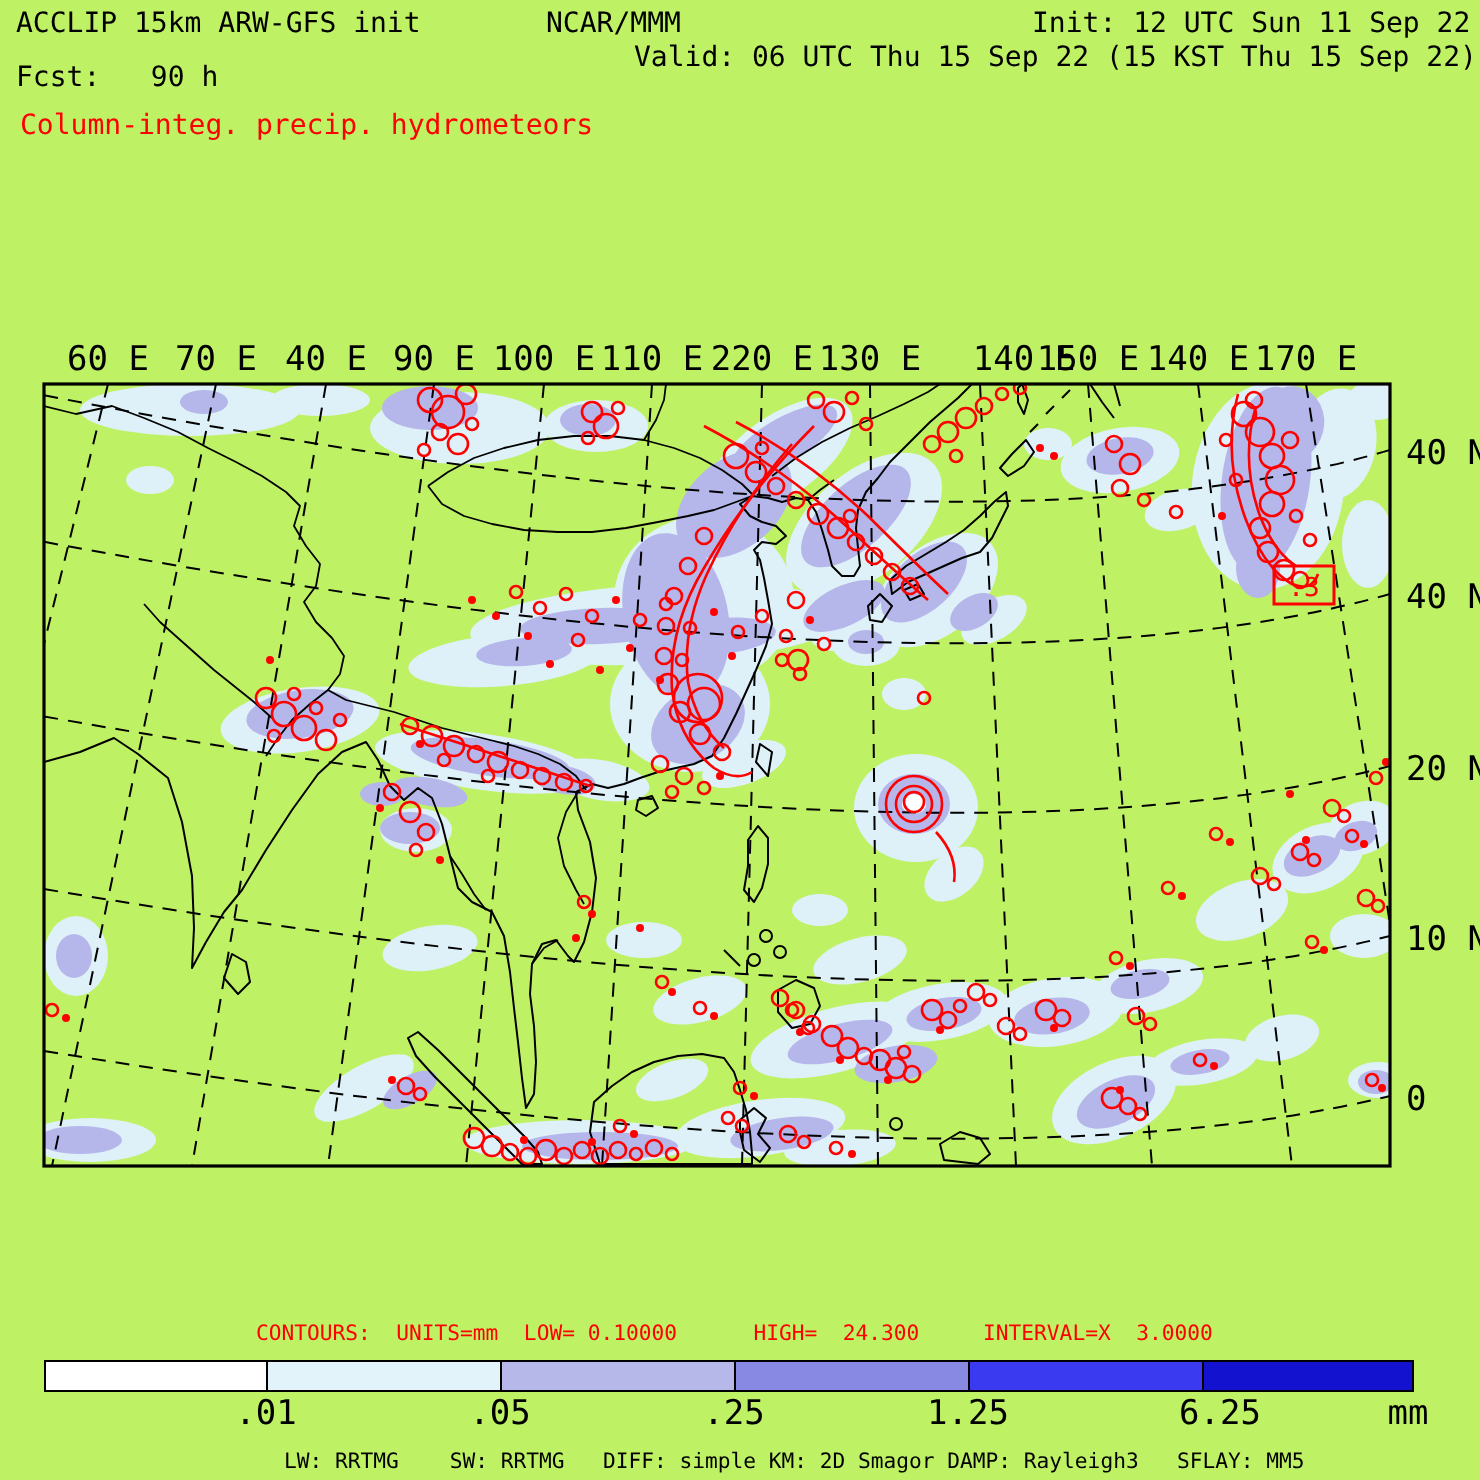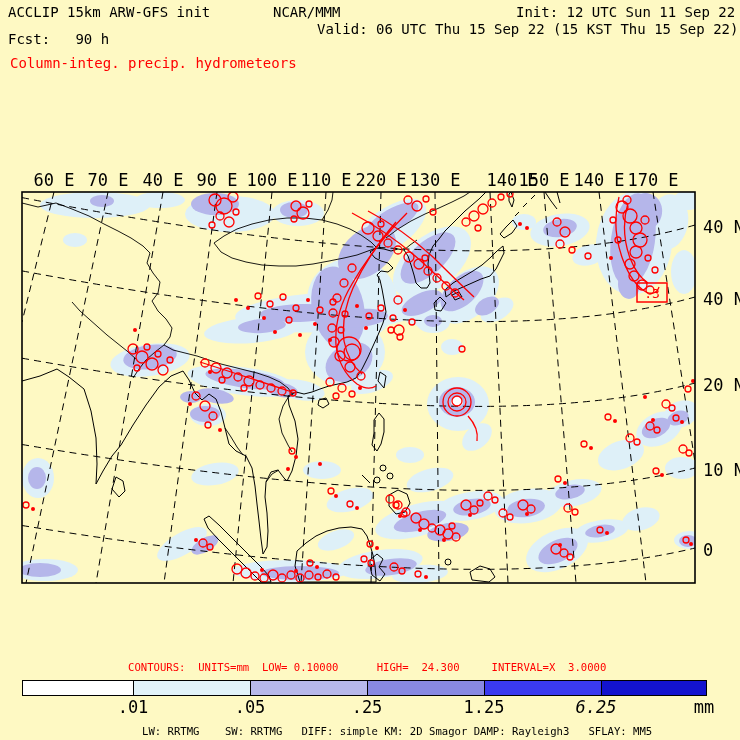--- a/index.html
+++ b/index.html
@@ -1,16 +1,16 @@
 <!DOCTYPE html>
 <html><head>
 <meta charset="utf-8">
 <style>
   html,body{margin:0;padding:0;background:#fff;}
-  .page{position:relative;width:740px;height:740px;background:#fef9c3;overflow:hidden;
+  .page{position:relative;width:740px;height:740px;background:#bef264;overflow:hidden;
         font-family:"DejaVu Sans Mono","Liberation Mono",monospace;}
   .t{position:absolute;white-space:pre;line-height:1.1;}
   .hdr{font-size:14px;color:#000;}
   .blue{color:#0000ff;}
   .red{color:#ff0000;}
   .axis{font-size:17px;color:#000;}
   .lon{transform:translateX(-50%);}
   .small{font-size:10.6px;}
   svg{position:absolute;left:0;top:0;}
   .cbar{position:absolute;left:22px;top:680px;width:685px;height:16px;display:flex;
@@ -475,17 +475,17 @@
     <div class="cseg" style="width: 117px; background-color: rgb(183, 184, 234);"></div>
     <div class="cseg" style="width: 117px; background-color: rgb(136, 137, 226);"></div>
     <div class="cseg" style="width: 117px; background-color: rgb(58, 58, 240);"></div>
     <div class="cseg" style="width: 104px; background-color: rgb(19, 19, 207);"></div>
   </div>
 
   <div class="t axis tick" style="left:133px;top:698px;">.01</div>
   <div class="t axis tick" style="left:250px;top:698px;text-align:center;">.05</div>
   <div class="t axis tick" style="left:367px;top:698px;">.25</div>
   <div class="t axis tick" style="left:484px;top:698px;">1.25</div>
-  <div class="t axis tick" style="left:596px;top:698px;font-style:italic;">6.25</div>
+  <div class="t axis tick" style="left:610px;top:698px;">6.25</div>
   <div class="t axis tick" style="left:704px;top:698px;">mm</div>
 
   <div class="t small" style="left:142px;top:726px;">LW: RRTMG    SW: RRTMG   DIFF: simple KM: 2D Smagor DAMP: Rayleigh3   SFLAY: MM5</div>
 </div>
 
 </body></html>

